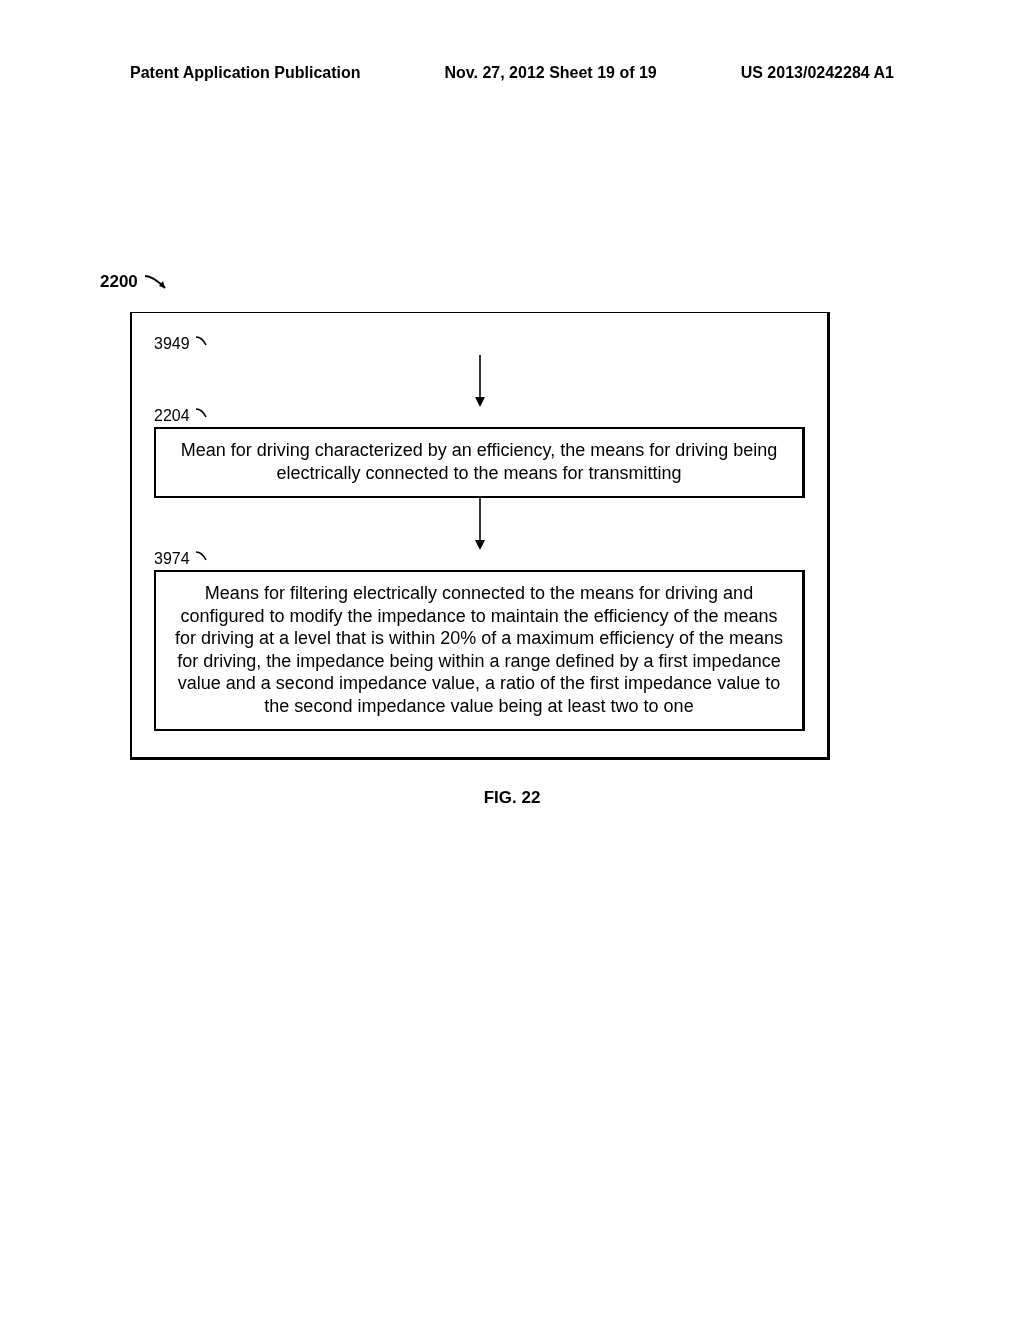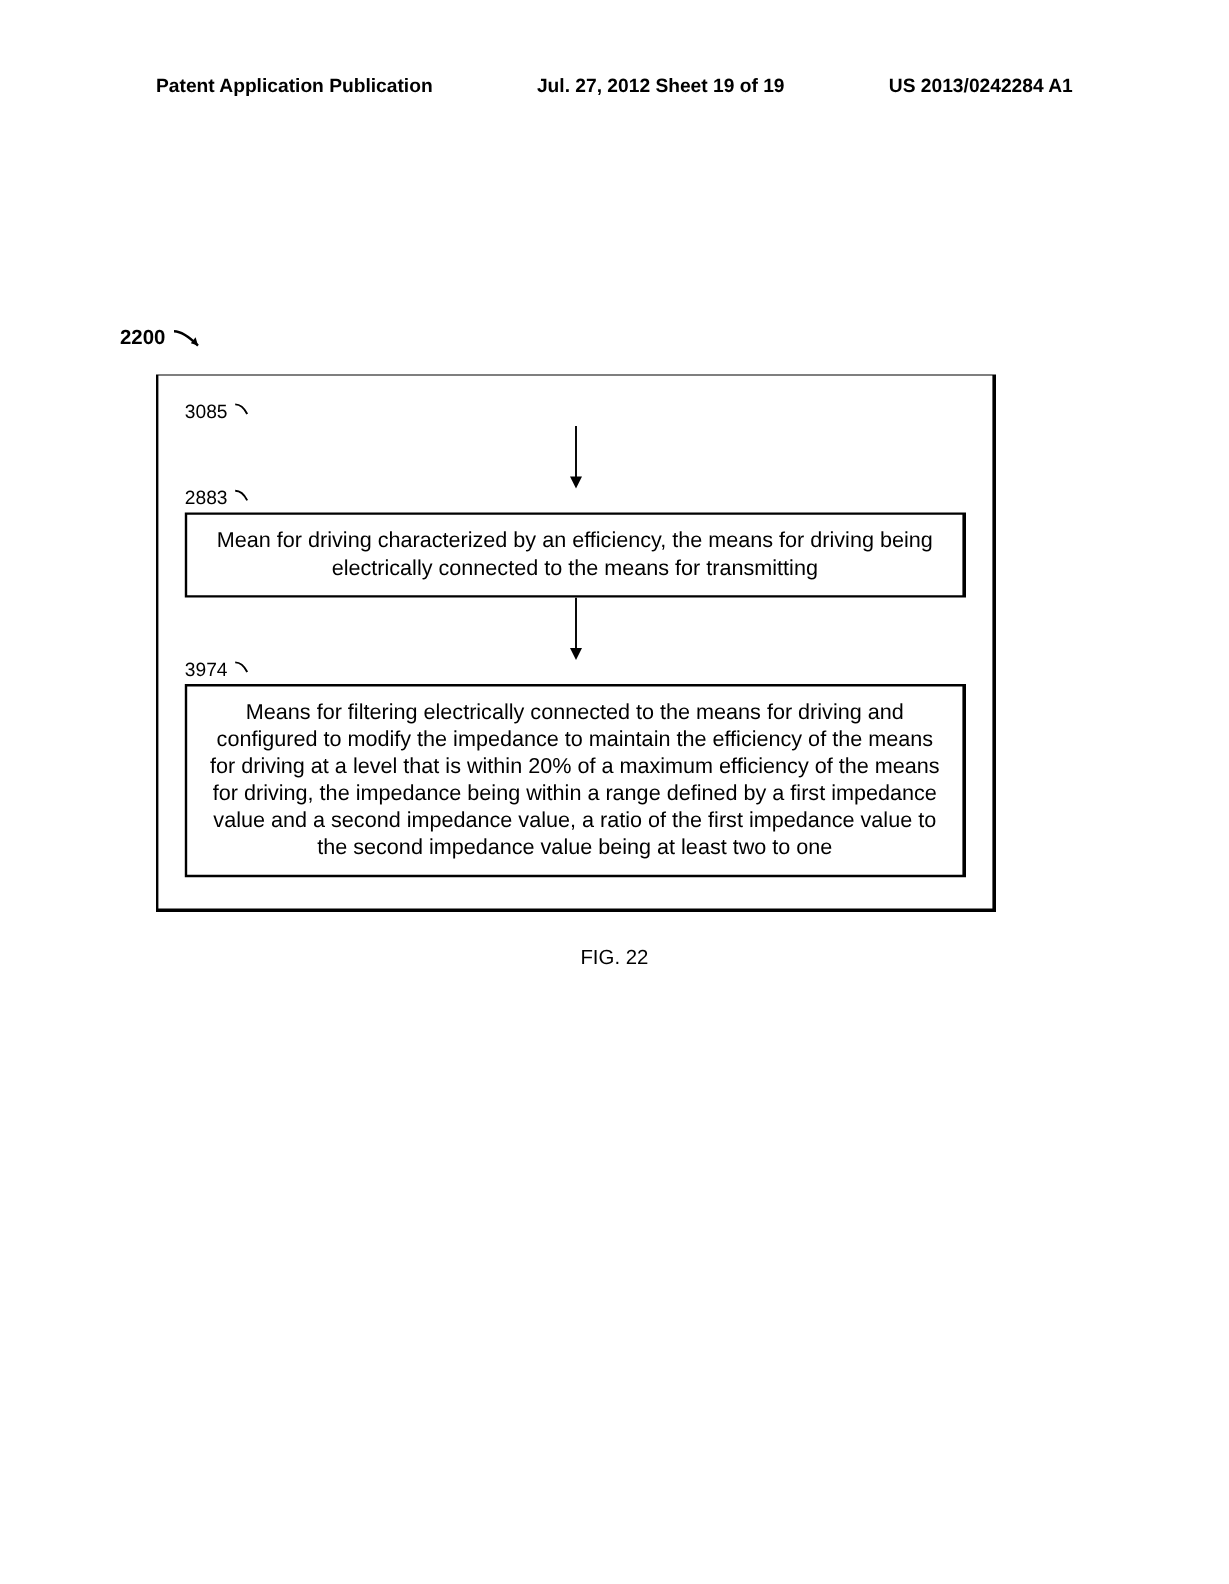--- a/index.html
+++ b/index.html
@@ -87,66 +87,66 @@
   }
   .block-ref-overlap {
     position: relative;
     margin-top: -22px;
     margin-bottom: 2px;
     z-index: 2;
   }
 
   .caption {
     text-align: center;
-    font-weight: normal;
+    font-weight: bold;
     font-size: 17px;
     margin-top: 28px;
   }
 </style>
 </head>
 <body>
 
 <div class="page">
 
   <div class="header-line">
     <span class="header-left">Patent Application Publication</span>
-    <span class="header-center">Jul. 27, 2012  Sheet 19 of 19</span>
+    <span class="header-center">Nov. 27, 2012  Sheet 19 of 19</span>
     <span class="header-right">US 2013/0242284 A1</span>
   </div>
 
   <div class="figure-wrap">
 
     <div class="fig-ref">
       <span>2200</span>
       <span class="lead-arrow">
         <svg width="34" height="24" viewBox="0 0 34 24">
           <path d="M2 4 Q 10 4 22 16" stroke="#000" stroke-width="2" fill="none"></path>
           <path d="M22 16 L16 14 L20 9 Z" fill="#000"></path>
         </svg>
       </span>
     </div>
 
     <div class="outer-box">
 
       <div class="block-ref">
-        <span>3085</span>
+        <span>3949</span>
         <svg width="18" height="14" viewBox="0 0 18 14">
           <path d="M2 2 Q 8 2 12 10" stroke="#000" stroke-width="1.6" fill="none"></path>
         </svg>
       </div>
 
       <div class="conn">
         <svg width="14" height="56" viewBox="0 0 14 56">
           <line x1="7" y1="0" x2="7" y2="46" stroke="#000" stroke-width="1.6"></line>
           <path d="M7 52 L2 42 L12 42 Z" fill="#000"></path>
         </svg>
       </div>
 
       <div class="block-ref block-ref-overlap">
-        <span>2883</span>
+        <span>2204</span>
         <svg width="18" height="14" viewBox="0 0 18 14">
           <path d="M2 2 Q 8 2 12 10" stroke="#000" stroke-width="1.6" fill="none"></path>
         </svg>
       </div>
       <div class="inner-box">
         <span>Mean for driving characterized by an efficiency, the means for driving being electrically connected to the means for transmitting</span>
       </div>
 
       <div class="conn">
         <svg width="14" height="56" viewBox="0 0 14 56">

